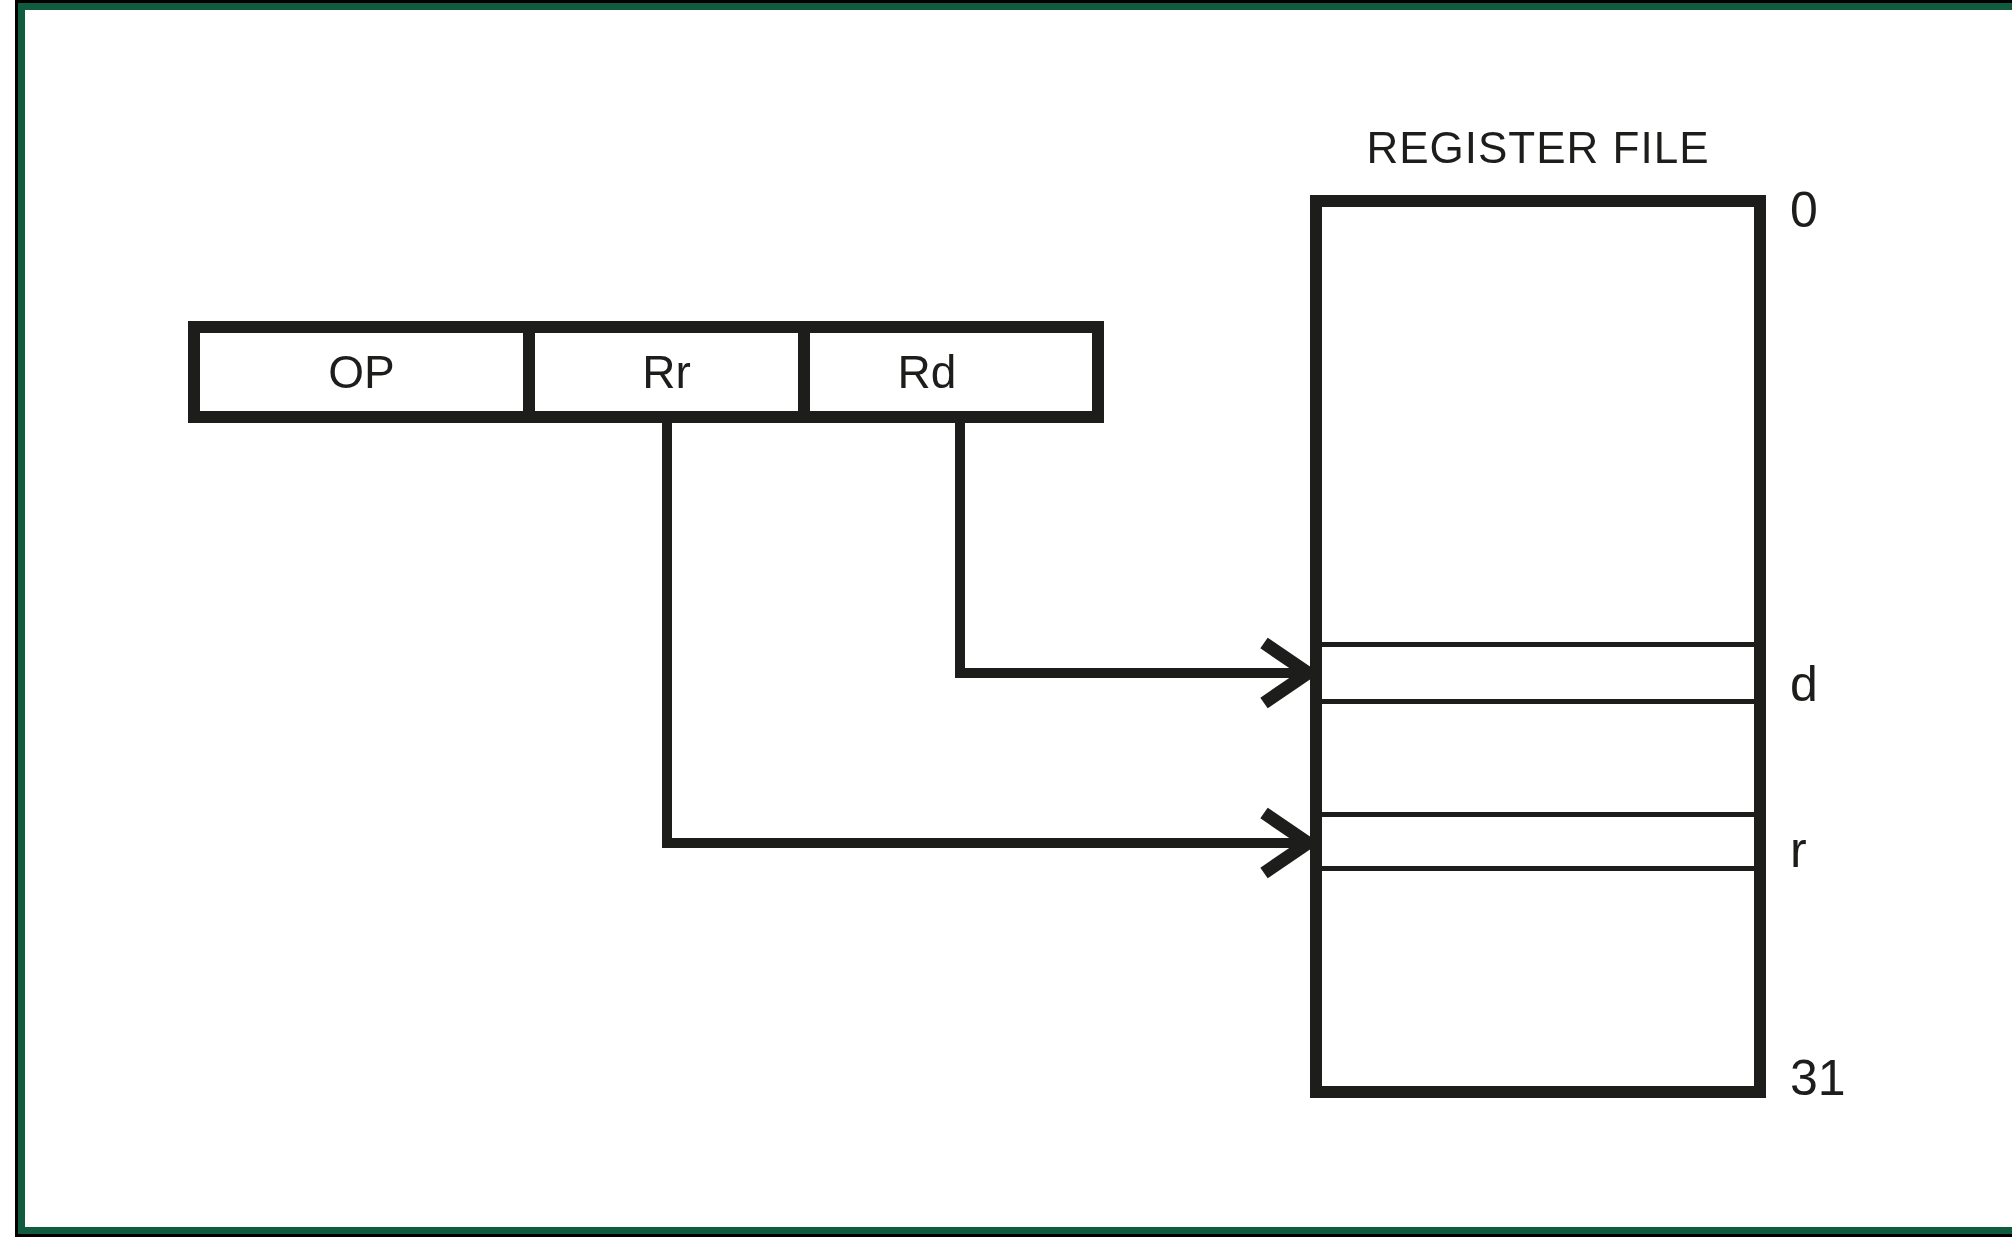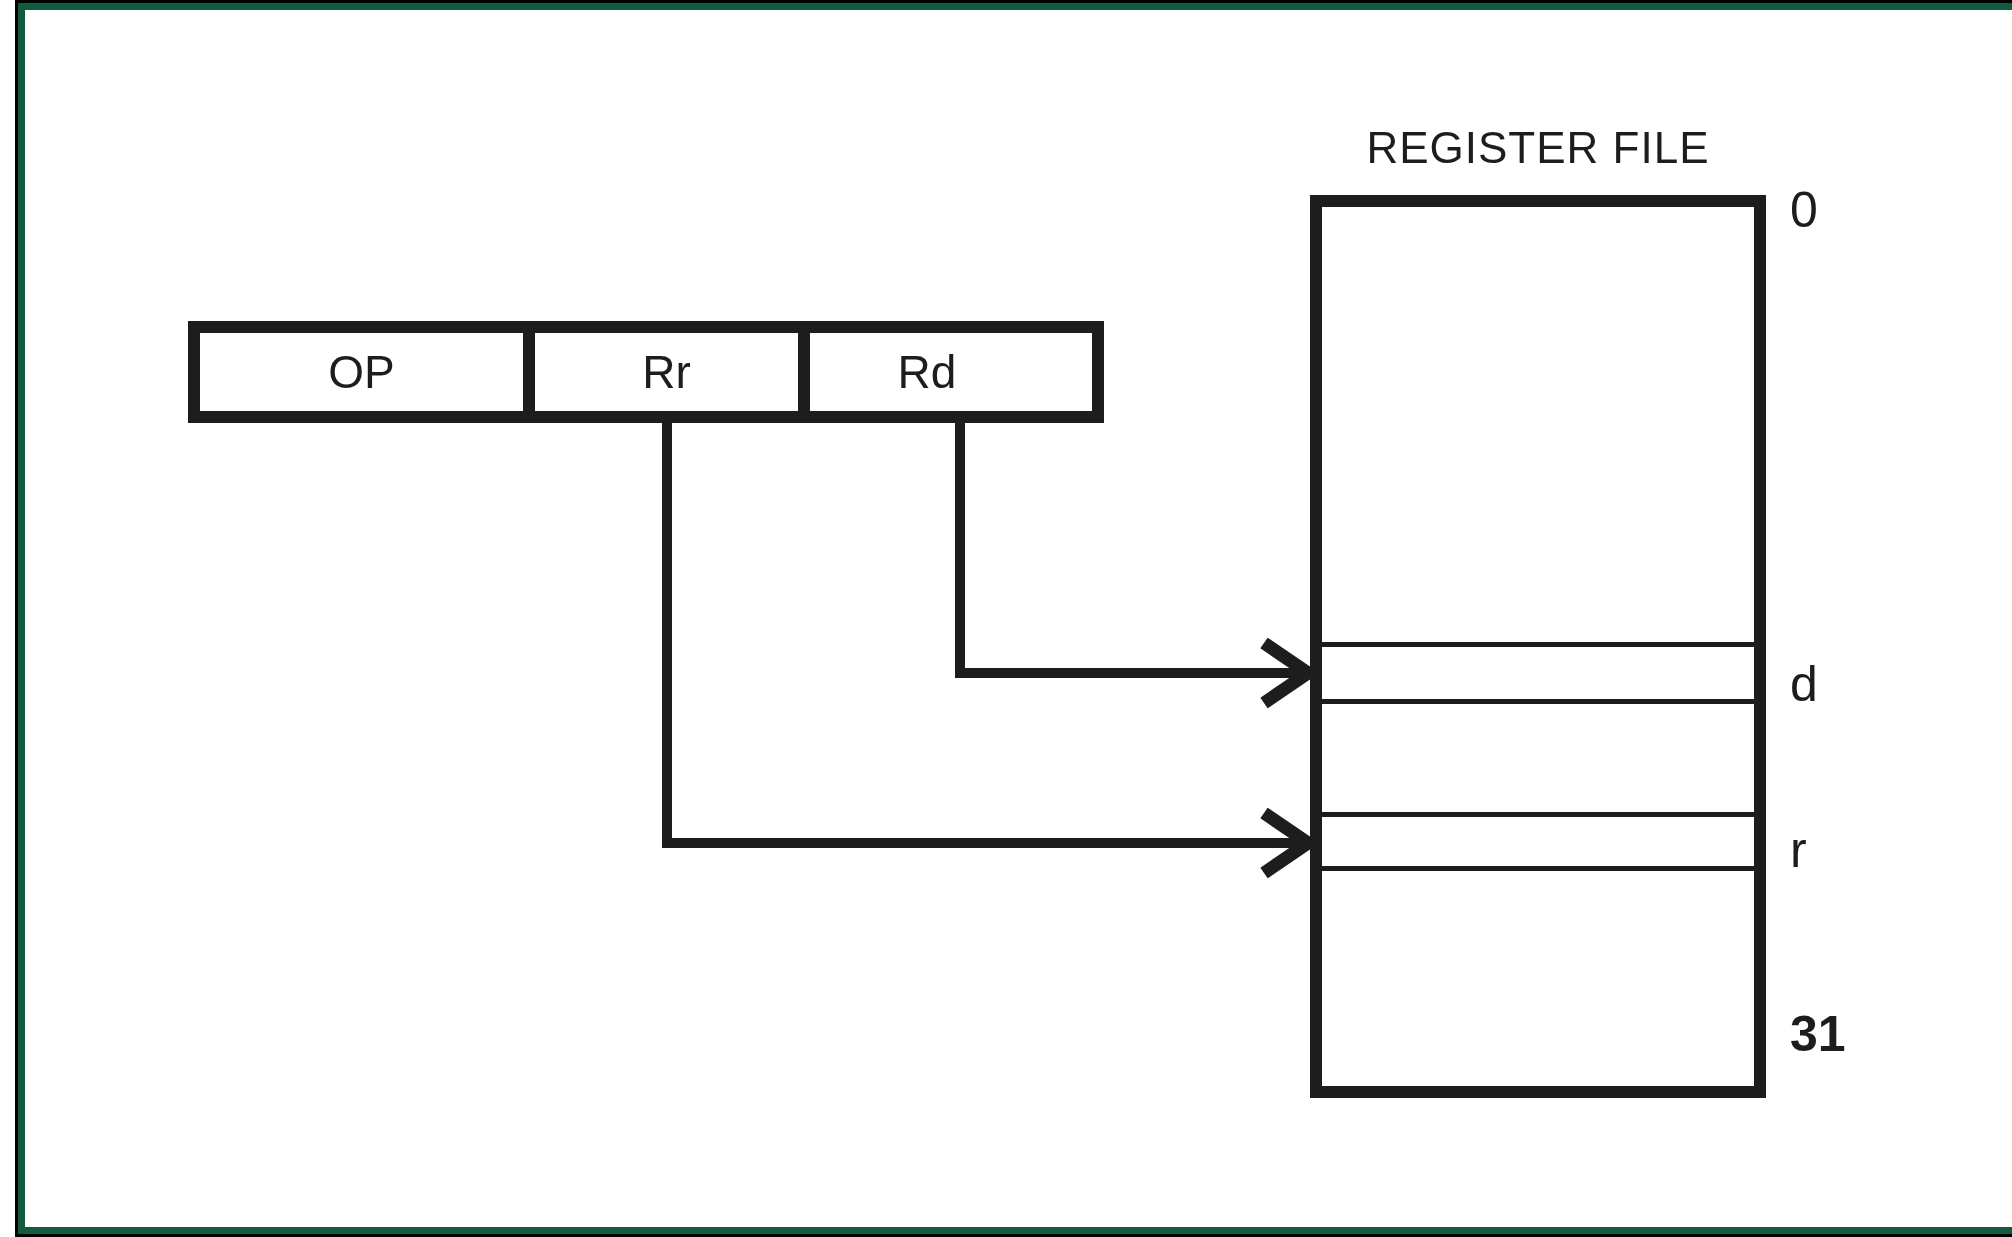--- a/index.html
+++ b/index.html
@@ -69,21 +69,21 @@
   .side-label{
     position:absolute;
     left:1772px;
     font-size:50px;
     color:#1d1d1b;
     white-space:nowrap;
   }
   .lbl-0{top:178px;}
   .lbl-d{top:652px;}
   .lbl-r{top:818px;}
-  .lbl-31{top:1002px;font-weight:bold;}
+  .lbl-31{top:1046px;}
   
   .overlay{
     position:absolute;left:0;top:0;
     width:2012px;height:1237px;
     pointer-events:none;
   }
 </style>
 </head>
 <body>
 

